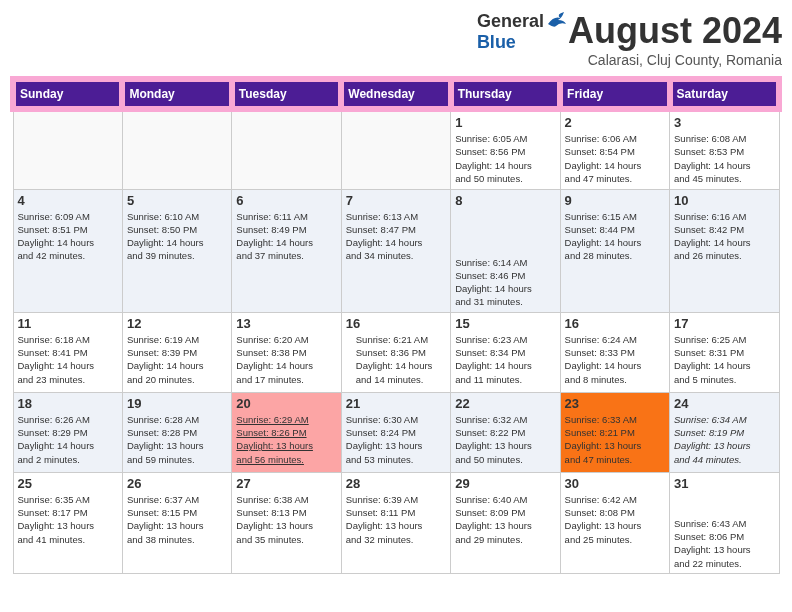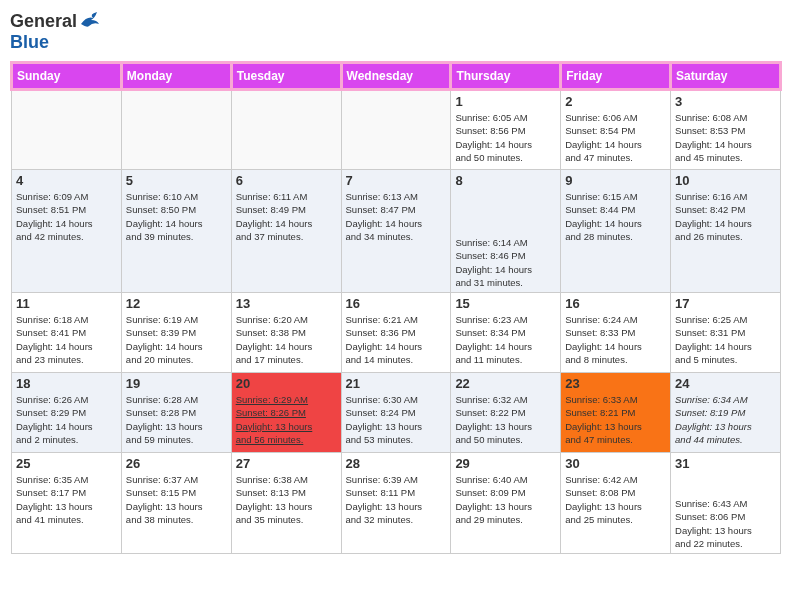--- a/index.html
+++ b/index.html
@@ -5,21 +5,21 @@
     * { box-sizing: border-box; margin: 0; padding: 0; }
     body {
       font-family: Arial, sans-serif;
       background: #fff;
       width: 792px;
       min-height: 612px;
       padding: 10px;
     }
     .header {
       display: flex;
-      justify-content: flex-start;
+      justify-content: flex-end;
       align-items: flex-start;
       margin-bottom: 8px;
     }
     .logo {
       display: flex;
       flex-direction: column;
       align-items: flex-start;
     }
     .logo-text {
       display: flex;
@@ -50,27 +50,27 @@
     }
     .location {
       font-size: 14px;
       color: #555;
     }
     .calendar {
       width: 100%;
       border-collapse: collapse;
     }
     .calendar th {
-      background: #d946ef;
+      background: #4c1d95;
       color: #fff;
       font-size: 12px;
       font-weight: bold;
       padding: 5px 4px;
       text-align: left;
-      border: 3px solid #f9a8d4;
+      border: 6px solid #f9a8d4;
     }
     .calendar td {
       width: 14.28%;
       vertical-align: top;
       border: 1px solid #ccc;
       padding: 3px 4px;
       font-size: 10px;
       color: #333;
       background: #fff;
       min-height: 80px;
@@ -101,20 +101,24 @@
 <div class="header">
   <div class="logo">
     <div class="logo-text">
       <span class="logo-general">General</span>
       <svg class="logo-bird" viewBox="0 0 22 22">
         <path d="M2,14 Q8,6 14,8 Q10,4 18,2 Q16,8 12,10 Q18,10 20,14 Q14,12 10,16 Q8,18 2,14Z" fill="#1a5fa8"></path>
       </svg>
     </div>
     <span class="logo-blue">Blue</span>
   </div>
+  <div class="title-section">
+    <div class="month-title">August 2024</div>
+    <div class="location">Calarasi, Cluj County, Romania</div>
+  </div>
 </div>
 
 <table class="calendar">
   <thead>
     <tr>
     <th>Sunday</th>
         <th>Monday</th>
         <th>Tuesday</th>
         <th>Wednesday</th>
         <th>Thursday</th>
@@ -218,21 +222,21 @@
         </td>
         <td>
           <span class="day-num">13</span>
           <div class="day-info" style="white-space: pre-line;">Sunrise: 6:20 AM
 Sunset: 8:38 PM
 Daylight: 14 hours
 and 17 minutes.</div>
         </td>
         <td>
           <span class="day-num">16</span>
-          <div class="day-info" style="white-space: pre-line;">Sunrise: 6:21 AM
+          <div class="day-info" style="white-space: pre-line; margin-left: 10px;">Sunrise: 6:21 AM
 Sunset: 8:36 PM
 Daylight: 14 hours
 and 14 minutes.</div>
         </td>
         <td>
           <span class="day-num">15</span>
           <div class="day-info" style="white-space: pre-line;">Sunrise: 6:23 AM
 Sunset: 8:34 PM
 Daylight: 14 hours
 and 11 minutes.</div>
@@ -260,21 +264,21 @@
 Daylight: 14 hours
 and 2 minutes.</div>
         </td>
         <td style="background-color: rgb(238, 242, 248); margin-left: 36px;">
           <span class="day-num">19</span>
           <div class="day-info" style="white-space: pre-line;">Sunrise: 6:28 AM
 Sunset: 8:28 PM
 Daylight: 13 hours
 and 59 minutes.</div>
         </td>
-        <td style="background-color: #ef4444;">
+        <td style="background-color: #fca5a5;">
           <span class="day-num">20</span>
           <div class="day-info" style="white-space: pre-line; text-decoration: underline;">Sunrise: 6:29 AM
 Sunset: 8:26 PM
 Daylight: 13 hours
 and 56 minutes.</div>
         </td>
         <td style="background-color: rgb(238, 242, 248);">
           <span class="day-num">21</span>
           <div class="day-info" style="white-space: pre-line;">Sunrise: 6:30 AM
 Sunset: 8:24 PM

